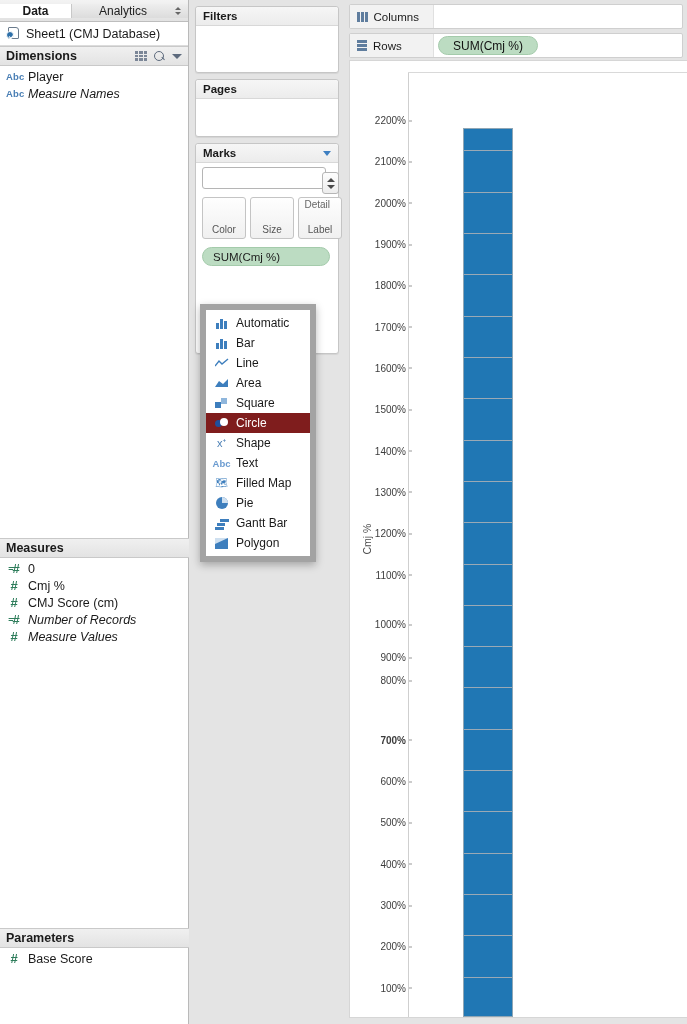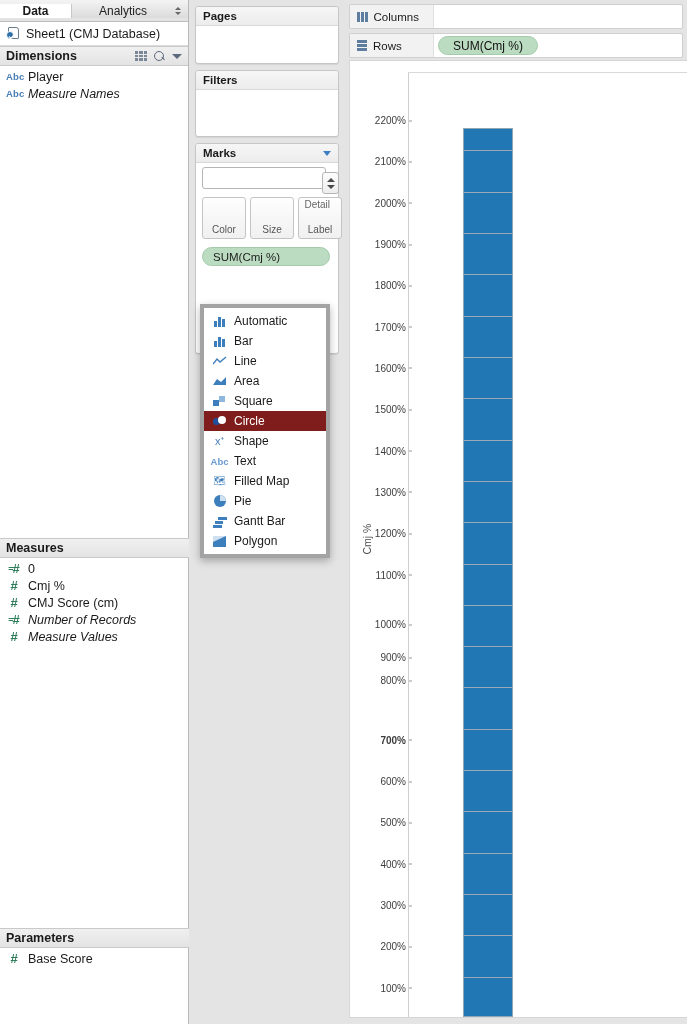--- a/index.html
+++ b/index.html
@@ -157,22 +157,22 @@
   .mk-pill {
     height: 19px; border-radius: 10px; background: #bcdcc2;
     border: 1px solid #a4cbab; display:flex; align-items:center;
     padding: 0 10px; font-size: 11.5px; color:#1d1d1d;
     width: 128px;
   }
   .mk-detail-label{ position:absolute; right:8px; top:36px; font-size:10px; color:#666; }
 
   
   .mk-menu {
-    position: absolute; left: 4px; top: 160px; width: 130px;
-    background: #ffffff; border: 4px solid #a3a3a3;
+    position: absolute; left: 4px; top: 160px; width: 116px;
+    background: #ffffff; border: 6px solid #a3a3a3;
     box-shadow: 0 3px 8px rgba(0,0,0,.28);
     z-index: 40; padding: 3px 0;
   }
   .mk-item {
     height: 20px; display: flex; align-items: center; gap: 7px;
     padding: 0 8px; font-size: 12px; white-space: nowrap;
   }
   .mk-item.sel { background: #7f1d1d; color: #fff; }
   .mk-item .mi-ico { width: 15px; flex:none; display:flex; align-items:center;
     justify-content:center; height:13px; }
@@ -343,30 +343,30 @@
     <div class="field-list params-list">
       <div class="field">
         <span class="f-ico f-hash">#</span>
         <span class="fname">Base Score</span>
       </div>
     </div>
   </div>
 
   <div class="cards-col">
 
+    <div class="card" id="filters-card">
+      <div class="card-head">
+        <span>Filters</span>
+      </div>
+      <div class="card-body"></div>
+    </div>
+
     <div class="card" id="pages-card">
       <div class="card-head">
         <span>Pages</span>
-      </div>
-      <div class="card-body"></div>
-    </div>
-
-    <div class="card" id="filters-card">
-      <div class="card-head">
-        <span>Filters</span>
       </div>
       <div class="card-body"></div>
     </div>
 
     <div class="card" id="marks-card">
       <div class="card-head">
         <span>Marks</span>
         <span class="caret-blue"></span>
       </div>
       <div class="card-body">

